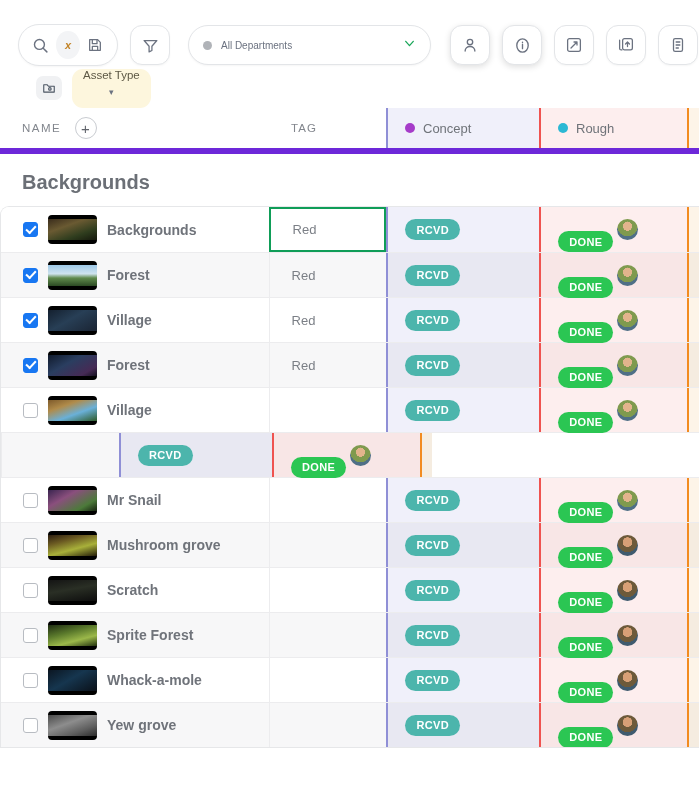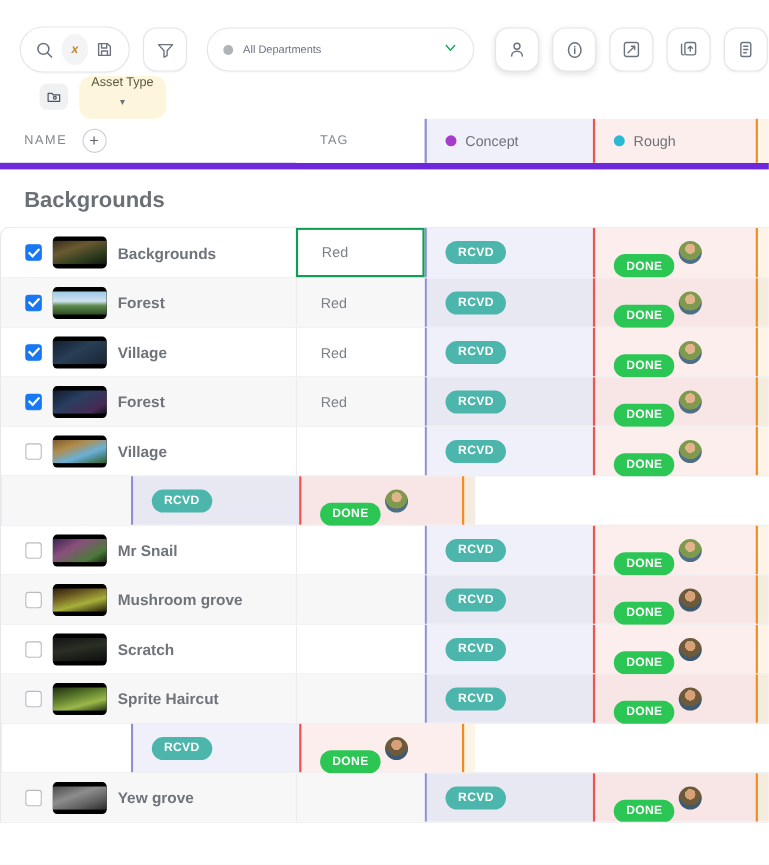--- a/index.html
+++ b/index.html
@@ -466,35 +466,42 @@
           <span class="avatar" style="background:radial-gradient(circle at 50% 34%, #d8a076 0 27%, #6d5a3a 28% 57%, #3f5a6e 58% 100%)"></span>
         </div>
         <div class="c-extra"></div>
       </div>
       <div class="row alt">
         <div class="c-name">
           <span class="cb"></span>
           <span class="thumb">
             <span class="img" style="background:linear-gradient(165deg,#1e2c12 0%,#5b7a2c 38%,#9bb84a 68%,#23320f 100%)"></span>
           </span>
-          <span class="rowname">Sprite Haircut</span>
+          <span class="rowname">Sprite Forest</span>
         </div>
         <div class="c-tag">
           <span></span>
         </div>
         <div class="c-concept">
           <span class="badge rcvd">RCVD</span>
         </div>
         <div class="c-rough">
           <span class="badge done">DONE</span>
           <span class="avatar" style="background:radial-gradient(circle at 50% 34%, #d8a076 0 27%, #6d5a3a 28% 57%, #3f5a6e 58% 100%)"></span>
         </div>
         <div class="c-extra"></div>
       </div>
       <div class="row">
+        <div class="c-name">
+          <span class="cb"></span>
+          <span class="thumb">
+            <span class="img" style="background:linear-gradient(150deg,#0b1622 0%,#16364f 45%,#0a1018 100%)"></span>
+          </span>
+          <span class="rowname">Whack-a-mole</span>
+        </div>
         <div class="c-tag">
           <span></span>
         </div>
         <div class="c-concept">
           <span class="badge rcvd">RCVD</span>
         </div>
         <div class="c-rough">
           <span class="badge done">DONE</span>
           <span class="avatar" style="background:radial-gradient(circle at 50% 34%, #d8a076 0 27%, #6d5a3a 28% 57%, #3f5a6e 58% 100%)"></span>
         </div>

